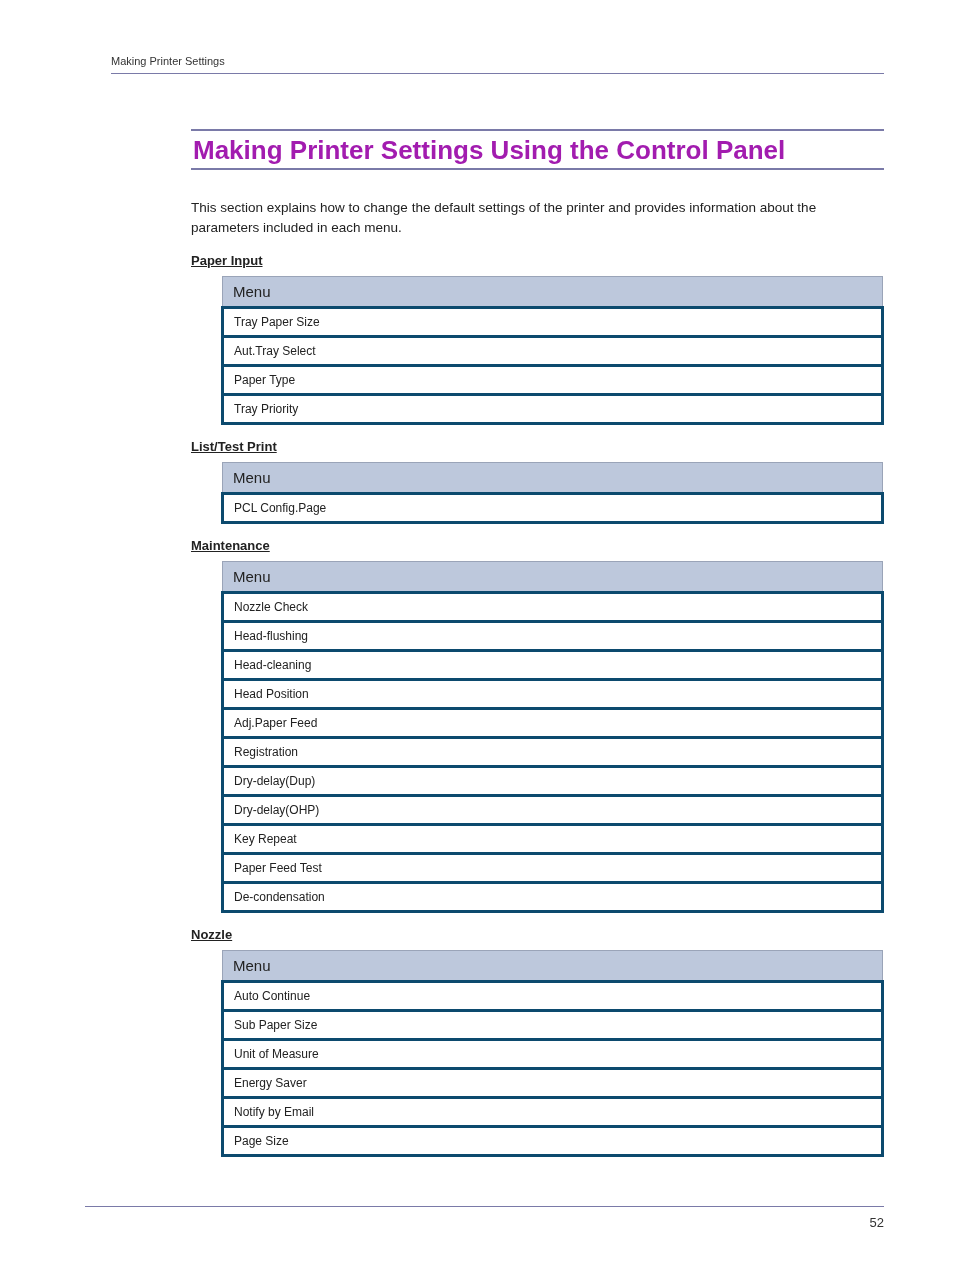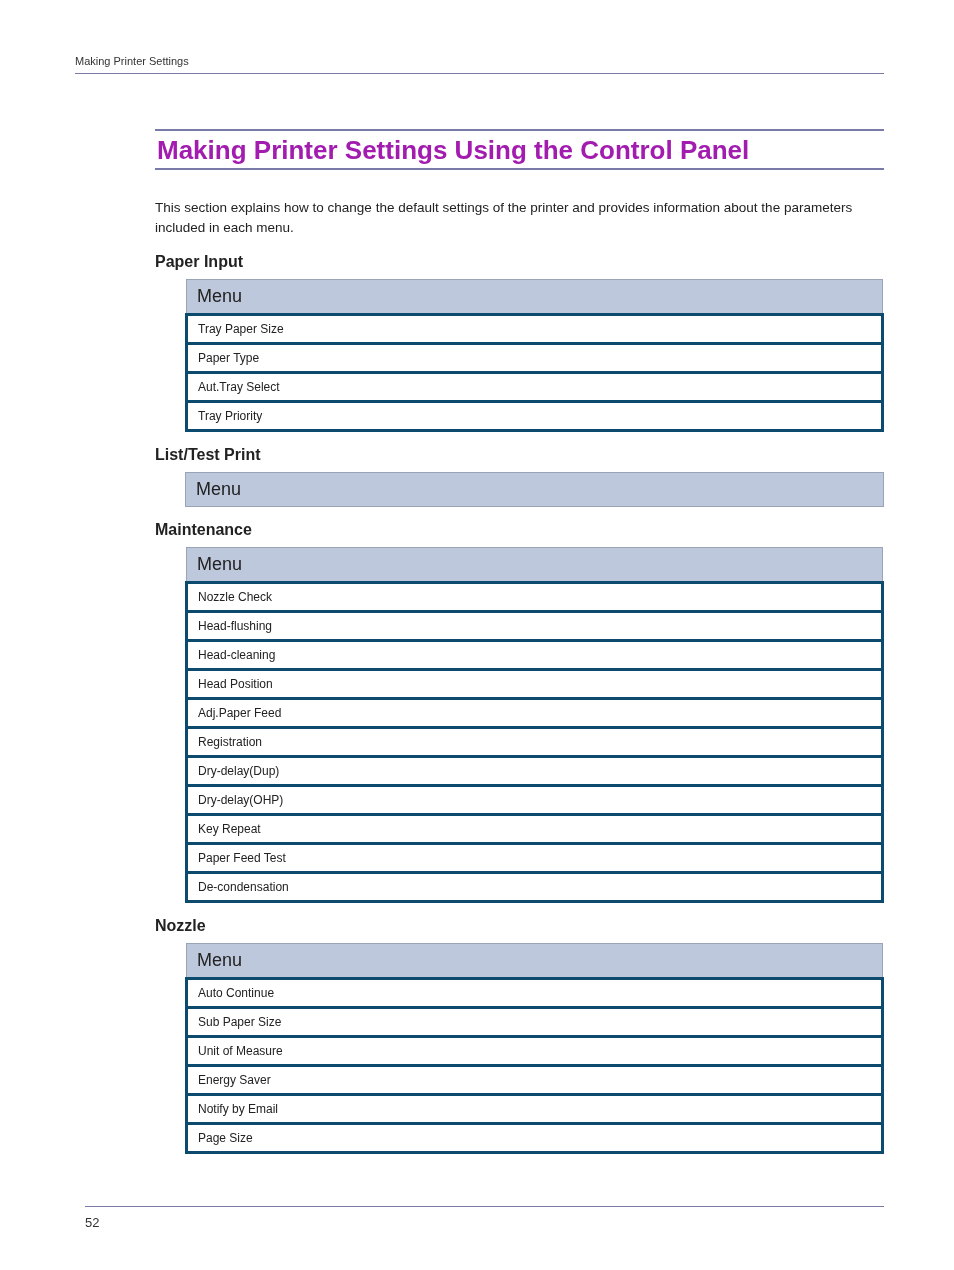--- a/index.html
+++ b/index.html
@@ -9,20 +9,21 @@
     }
     body {
       font-family: Arial, Helvetica, sans-serif;
       width: 954px;
       height: 1270px;
       background: #ffffff;
       position: relative;
     }
     .page {
       padding: 55px 70px 40px 75px;
+      margin-left: 36px;
     }
     .header-label {
       font-size: 11px;
       color: #333;
       margin-bottom: 6px;
     }
     .header-rule {
       border: none;
       border-top: 1px solid #7a7aa8;
       margin-bottom: 55px;
@@ -47,36 +48,37 @@
       border-top: 2px solid #7a7aa8;
       margin-bottom: 28px;
     }
     .intro-text {
       font-size: 13.5px;
       color: #222;
       line-height: 1.5;
       margin-bottom: 14px;
     }
     .section-heading {
-      font-size: 16px;
+      font-size: 13px;
       font-weight: bold;
       color: #222;
       margin-bottom: 8px;
+      text-decoration: underline;
     }
     .menu-table {
       margin-left: 30px;
       margin-bottom: 14px;
       border-collapse: collapse;
       width: calc(100% - 30px);
     }
     .menu-table th {
       background: #bdc8dc;
       text-align: left;
       font-weight: normal;
-      font-size: 18px;
+      font-size: 15px;
       color: #222;
       padding: 6px 10px;
       border: 1px solid #9aa4b8;
     }
     .menu-table td {
       font-size: 12px;
       color: #222;
       padding: 6px 10px;
       border: 3px solid #0c4a6e;
     }
@@ -87,21 +89,21 @@
       right: 70px;
     }
     .footer-rule {
       border: none;
       border-top: 1px solid #7a7aa8;
       margin-bottom: 8px;
     }
     .page-number {
       font-size: 13px;
       color: #333;
-      text-align: left;
+      text-align: right;
     }
   </style>
 </head>
 <body>
 
 <div class="page">
   <div class="header-label">Making Printer Settings</div>
   <hr class="header-rule">
 
   <div class="content">
@@ -116,39 +118,42 @@
       <thead>
           <tr>
             <th>Menu</th>
           </tr>
         </thead>
       <tbody>
         <tr>
             <td>Tray Paper Size</td>
           </tr>
         <tr>
+            <td>Aut.Tray Select</td>
+          </tr>
+        <tr>
             <td>Paper Type</td>
           </tr>
         <tr>
-            <td>Aut.Tray Select</td>
-          </tr>
-        <tr>
             <td>Tray Priority</td>
           </tr>
       </tbody>
     </table>
 
     <div class="section-heading">List/Test Print</div>
     <table class="menu-table">
       <thead>
           <tr>
             <th>Menu</th>
           </tr>
         </thead>
       <tbody>
+        <tr>
+            <td>PCL Config.Page</td>
+          </tr>
       </tbody>
     </table>
 
     <div class="section-heading">Maintenance</div>
     <table class="menu-table">
       <thead>
           <tr>
             <th>Menu</th>
           </tr>
         </thead>

